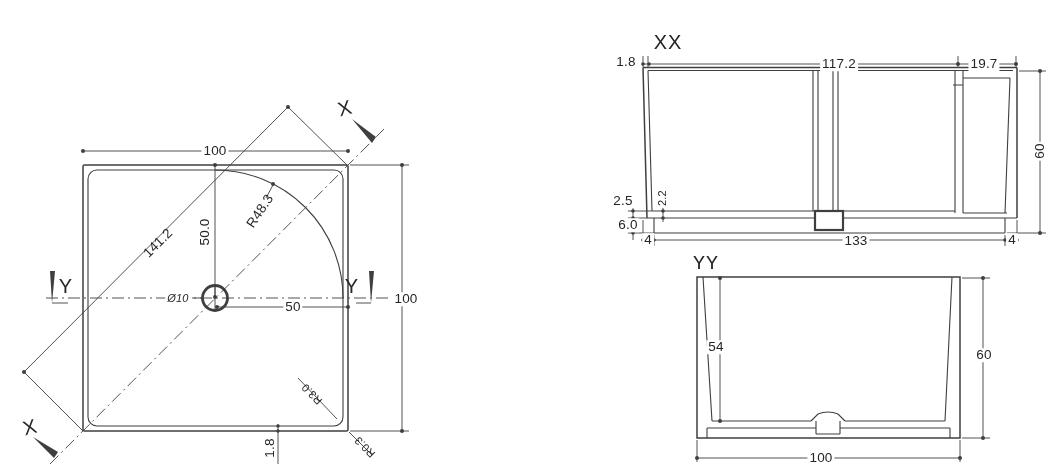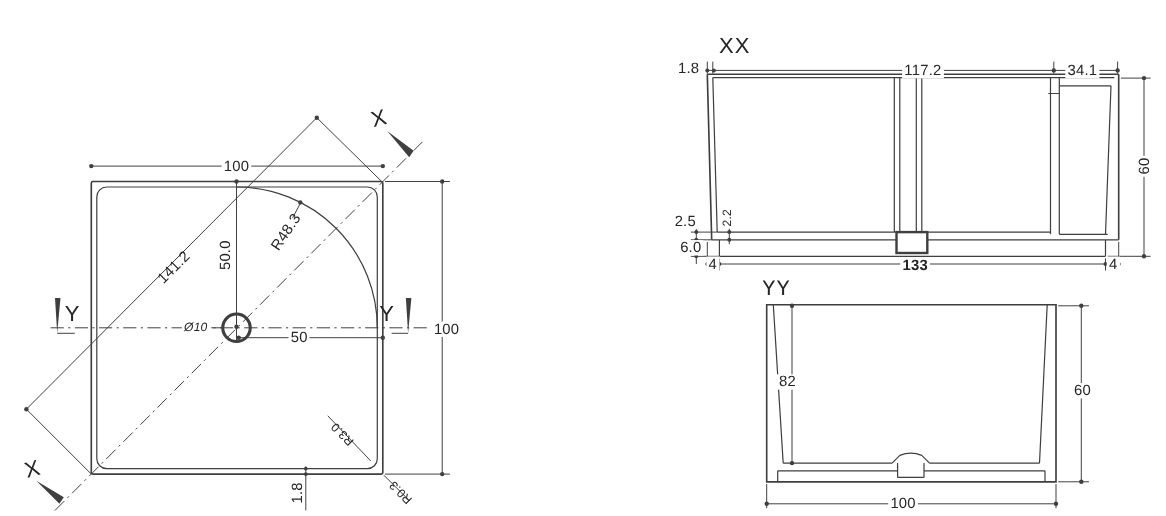--- a/index.html
+++ b/index.html
@@ -138,39 +138,39 @@
         <circle class="dot" cx="960" cy="458" r="2"></circle>
     </g>
   </svg>
 
   <div class="lbl bg" style="left:215px;top:151px;">100</div>
   <div class="lbl bg" style="left:406px;top:299px;">100</div>
   <div class="lbl r45" style="left:158px;top:243px;">141.2</div>
   <div class="lbl r90" style="left:205px;top:232px;">50.0</div>
   <div class="lbl r55" style="left:260px;top:211px;">R48.3</div>
   <div class="lbl bg small" style="left:178px;top:298px;font-style:italic;">Ø10</div>
-  <div class="lbl bg" style="left:272px;top:307px;">50</div>
+  <div class="lbl bg" style="left:293px;top:307px;">50</div>
   <div class="lbl r90" style="left:270px;top:448px;">1.8</div>
   <div class="lbl r135 small" style="left:312px;top:394px;">R3.0</div>
   <div class="lbl r135 small" style="left:365px;top:447px;">R0.3</div>
   <div class="lbl big r15" style="left:345px;top:108px;">X</div>
   <div class="lbl big r15" style="left:30px;top:427px;">X</div>
   <div class="lbl big" style="left:66px;top:286px;">Y</div>
   <div class="lbl big" style="left:352px;top:286px;">Y</div>
 
   <div class="lbl big" style="left:668px;top:42px;">XX</div>
   <div class="lbl" style="left:626px;top:62px;">1.8</div>
   <div class="lbl bg" style="left:798px;top:64px;margin-left:41px;">117.2</div>
-  <div class="lbl bg" style="left:984px;top:64px;">34.1</div>
+  <div class="lbl bg" style="left:984px;top:64px;">19.7</div>
   <div class="lbl r90 bg" style="left:1040px;top:151px;">60</div>
   <div class="lbl bg" style="left:623px;top:201px;">2.5</div>
   <div class="lbl r90 bg small" style="left:662px;top:198px;">2.2</div>
   <div class="lbl bg" style="left:628px;top:225px;text-align:center;">6.0</div>
   <div class="lbl bg" style="left:648px;top:240px;">4</div>
-  <div class="lbl bg" style="left:832px;top:241px;font-weight:bold;">133</div>
+  <div class="lbl bg" style="left:856px;top:241px;">133</div>
   <div class="lbl bg" style="left:1012px;top:240px;">4</div>
 
   <div class="lbl big" style="left:706px;top:264px;font-family:Liberation Mono, monospace;">YY</div>
-  <div class="lbl bg" style="left:716px;top:347px;">82</div>
+  <div class="lbl bg" style="left:716px;top:347px;">54</div>
   <div class="lbl bg" style="left:984px;top:355px;">60</div>
   <div class="lbl bg" style="left:821px;top:458px;">100</div>
 
 </div>
 
 </body></html>

